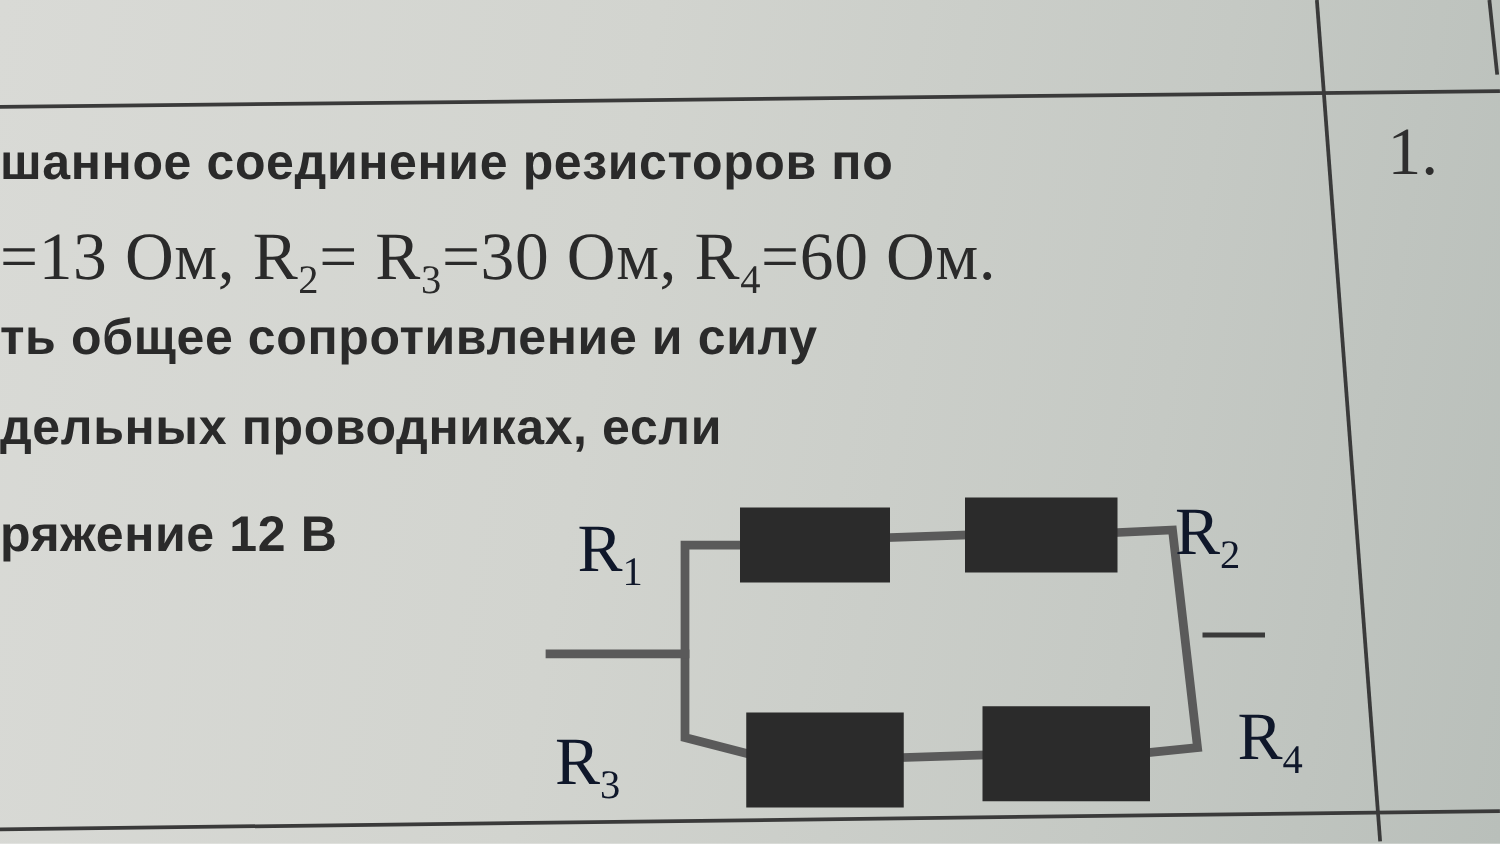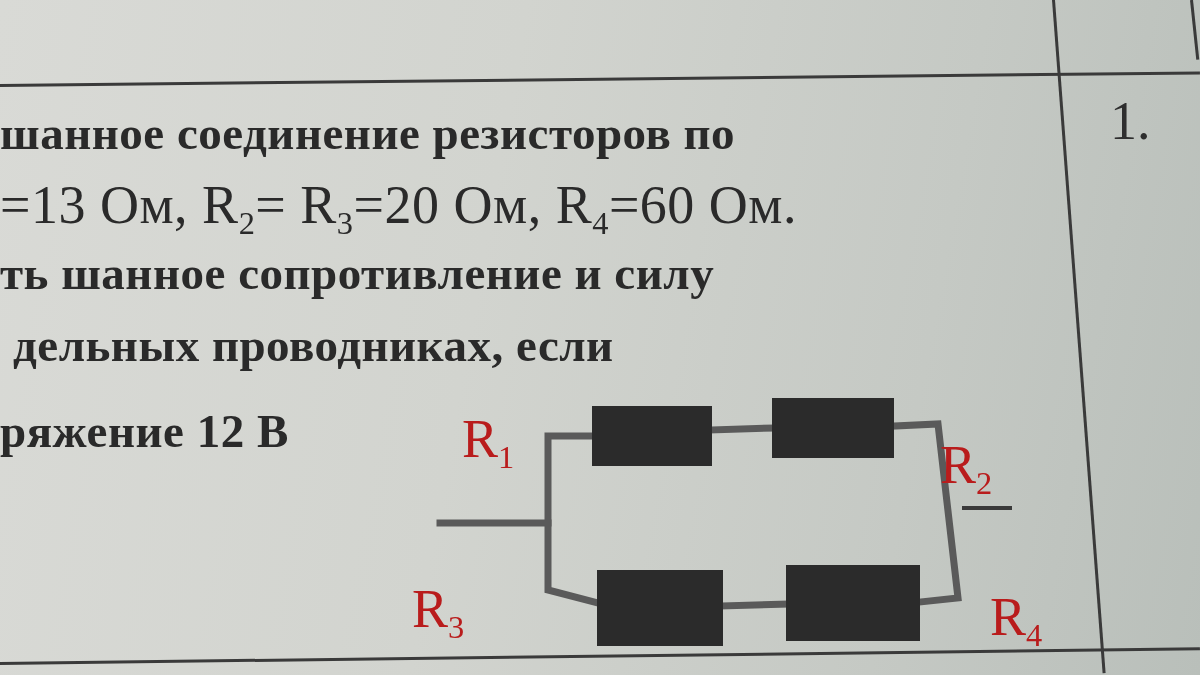--- a/index.html
+++ b/index.html
@@ -4,69 +4,69 @@
   <style>
     html, body { margin: 0; padding: 0; }
     body {
       width: 1200px; height: 675px; overflow: hidden; position: relative;
       background: linear-gradient(100deg, #d9dad6 0%, #d2d4cf 40%, #c5c9c4 75%, #b9bfba 100%);
       font-family: "Liberation Serif", "DejaVu Serif", serif;
       color: #252525;
     }
     .hline, .vline { position: absolute; background: #3a3a3a; }
     .text-line {
-      position: absolute; white-space: nowrap; font-size: 47px; line-height: 1;
-      letter-spacing: 0.5px; font-family: Liberation Serif, serif;
+      position: absolute; white-space: nowrap; font-size: 40px; line-height: 1;
+      letter-spacing: 0.5px; font-family: Liberation Sans, sans-serif;
       font-weight: bold; color: #2a2a2a;
     }
     .serif { font-family: "Liberation Serif", "DejaVu Serif", serif; font-weight: normal; font-size: 54px; }
     sub { font-size: 60%; vertical-align: -0.35em; line-height: 0; }
     .task-number { position: absolute; font-size: 54px; font-family: "Liberation Serif", "DejaVu Serif", serif; color: #2e2e2e; }
-    .label { position: absolute; font-size: 54px; font-family: "Liberation Serif", "DejaVu Serif", serif; color: #b91c1c; line-height: 1; }
+    .label { position: absolute; font-size: 54px; font-family: "Liberation Serif", "DejaVu Serif", serif; color: #0f172a; line-height: 1; }
     svg { position: absolute; left: 0; top: 0; }
   </style>
 </head>
 <body>
 
 <div class="hline" style="left:0;top:84px;width:1200px;height:3px;transform:rotate(-0.6deg);transform-origin:left;"></div>
 <div class="hline" style="left:0;top:662px;width:1200px;height:3px;transform:rotate(-0.7deg);transform-origin:left;"></div>
 <div class="vline" style="left:1052px;top:0;width:3px;height:675px;transform:rotate(-4.3deg);transform-origin:top;"></div>
 <div class="vline" style="left:1190px;top:0;width:3px;height:60px;transform:rotate(-6deg);transform-origin:top;"></div>
 
 <div class="task-number" style="left:1110px;top:90px;">1.</div>
 
 <div class="text-line" style="left:0;top:110px;">шанное  соединение резисторов по</div>
 
 <div class="text-line serif" style="left:0;top:178px;">
-  <span>=13 Ом, R</span><sub>2</sub><span>= R</span><sub>3</sub><span>=20 Ом, R</span><sub>4</sub><span>=60 Ом.</span>
+  <span>=13 Ом, R</span><sub>2</sub><span>= R</span><sub>3</sub><span>=30 Ом, R</span><sub>4</sub><span>=60 Ом.</span>
 </div>
 
-<div class="text-line" style="left:0;top:250px;">ть  шанное сопротивление  и  силу</div>
-<div class="text-line" style="left:13px;top:322px;">дельных  проводниках, если</div>
+<div class="text-line" style="left:0;top:250px;">ть  общее сопротивление  и  силу</div>
+<div class="text-line" style="left:0;top:322px;">дельных  проводниках, если</div>
 <div class="text-line" style="left:0;top:408px;">ряжение  12 В</div>
 <div class="label" style="left:462px;top:412px;">
   <span>R</span><sub>1</sub>
 </div>
 
 <svg width="1200" height="675" viewBox="0 0 1200 675">
   <g stroke="#5a5a5a" stroke-width="7" fill="none" stroke-linecap="square">
     <path d="M594 436 L548 436 L548 590 L598 603"></path>
     <path d="M712 430 L772 428"></path>
     <path d="M894 426 L938 424 L958 598 L920 602"></path>
     <path d="M722 606 L786 604"></path>
     <path d="M440 523 L548 523"></path>
   </g>
   <line x1="962" y1="508" x2="1012" y2="508" stroke="#3a3a3a" stroke-width="4"></line>
   <rect x="592" y="406" width="120" height="60" fill="#2b2b2b"></rect>
   <rect x="772" y="398" width="122" height="60" fill="#2b2b2b"></rect>
   <rect x="597" y="570" width="126" height="76" fill="#2b2b2b"></rect>
   <rect x="786" y="565" width="134" height="76" fill="#2b2b2b"></rect>
 </svg>
 
-<div class="label" style="left:940px;top:398px;margin-top:40px;">
+<div class="label" style="left:940px;top:398px;">
   <span>R</span><sub>2</sub>
 </div>
-<div class="label" style="left:412px;top:582px;">
+<div class="label" style="left:444px;top:582px;">
   <span>R</span><sub>3</sub>
 </div>
-<div class="label" style="left:990px;top:590px;">
+<div class="label" style="left:990px;top:562px;">
   <span>R</span><sub>4</sub>
 </div>
 
 </body></html>

